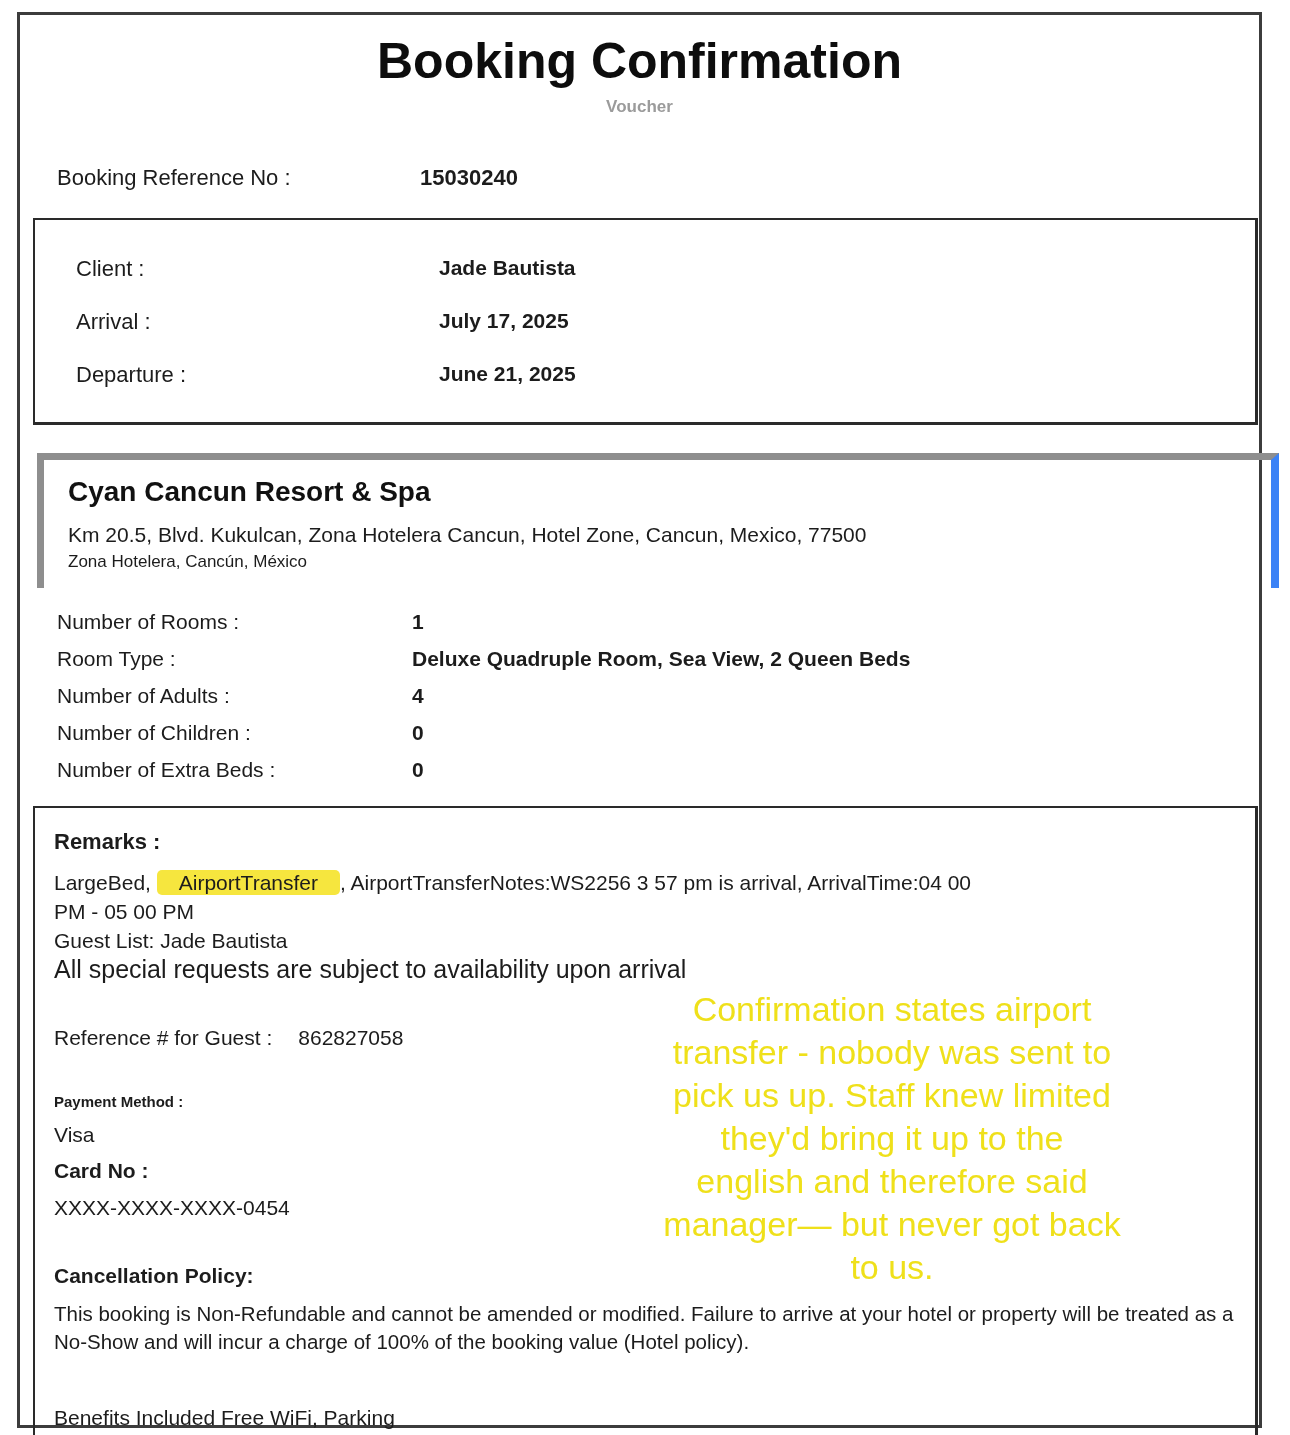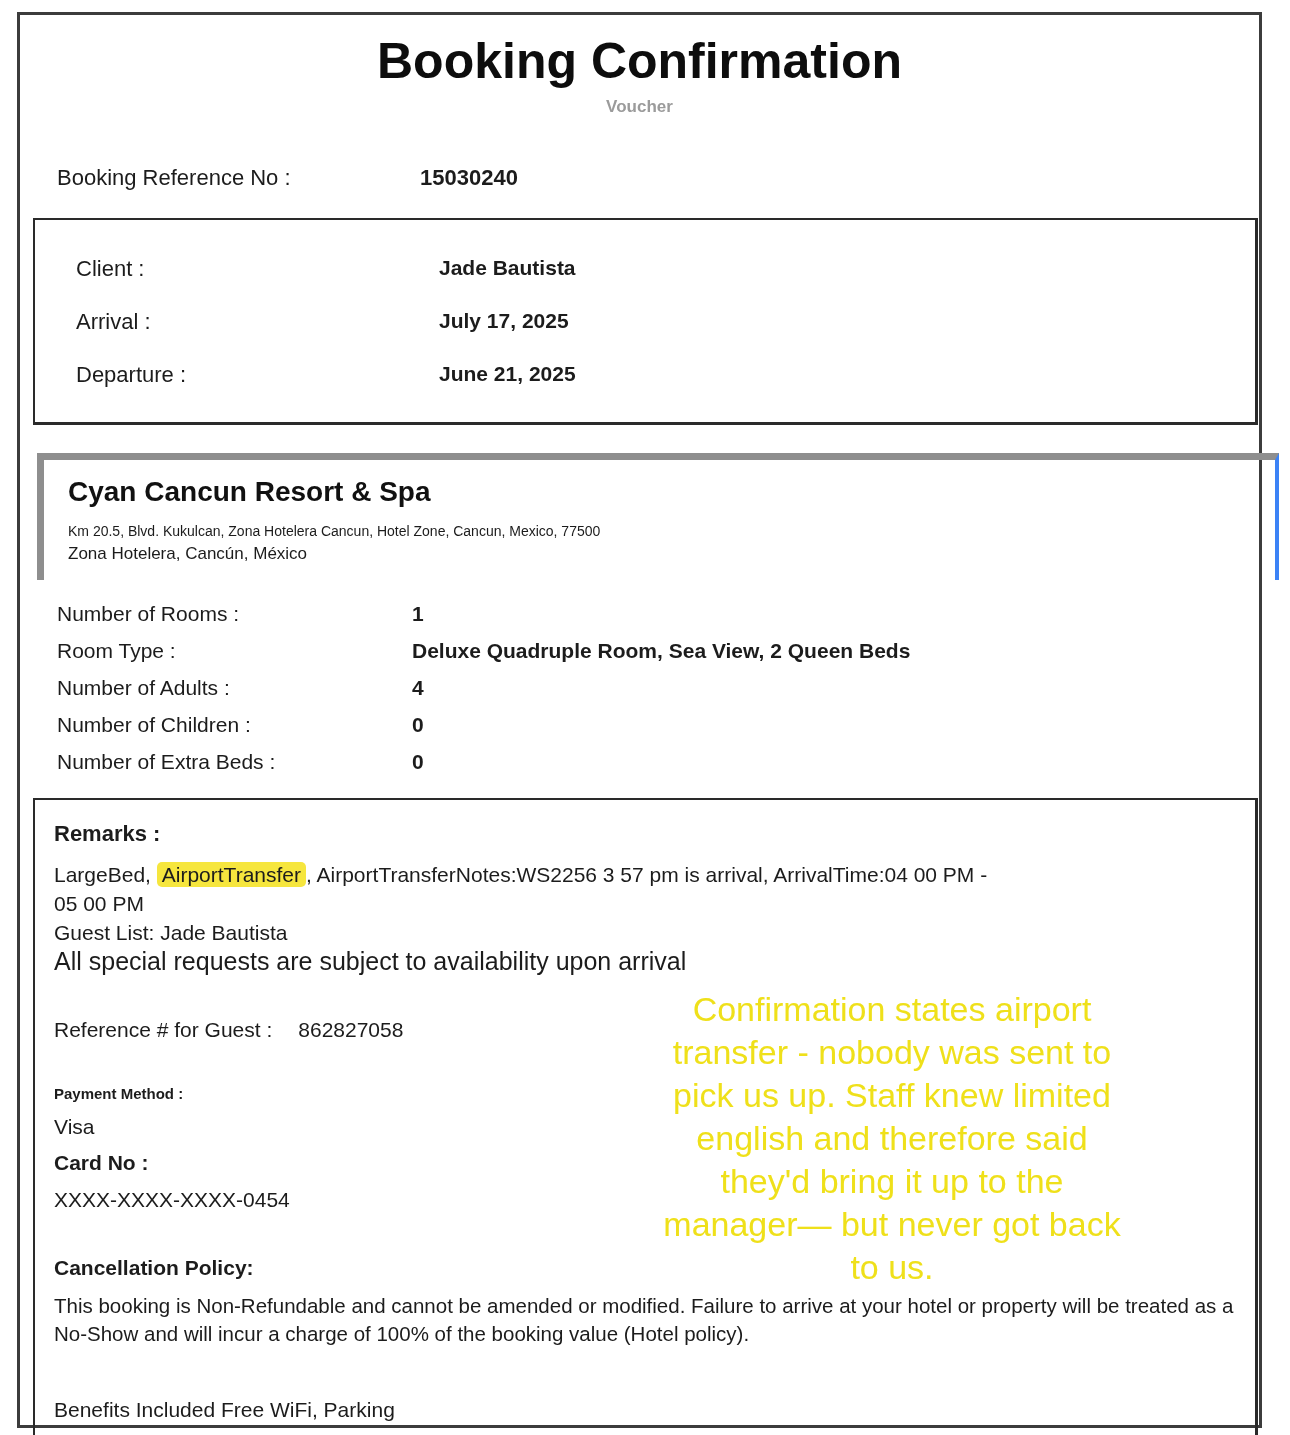--- a/index.html
+++ b/index.html
@@ -25,40 +25,40 @@
     border:2px solid #2a2a2a;border-bottom-width:3px;border-right-width:3px;
     padding:36px 4px 34px 41px;
   }
   .kv-row{display:flex;font-size:22px;margin-bottom:27px;}
   .kv-row:last-child{margin-bottom:0;}
   .kv-row .label{width:363px;}
   .kv-row .value{font-weight:bold;font-size:21px;}
 
   .hotel-box{
     margin:28px 0 0 20px;width:1242px;box-sizing:border-box;
-    border-top:7px solid #8e8e8e;border-left:7px solid #8e8e8e;border-right:4px solid #3b82f6;
+    border-top:7px solid #8e8e8e;border-left:7px solid #8e8e8e;border-right:8px solid #3b82f6;
     padding:16px 0 16px 24px;
   }
   .hotel-name{font-size:28px;font-weight:bold;color:#111;}
-  .hotel-addr1{font-size:14px;margin-top:15px;}
+  .hotel-addr1{font-size:21px;margin-top:15px;}
   .hotel-addr2{font-size:17px;margin-top:5px;}
 
   .room-rows{margin:22px 0 0 40px;}
   .room-row{display:flex;font-size:21px;margin-bottom:13px;}
   .room-row .label{width:355px;}
   .room-row .value{font-weight:bold;}
 
   .remarks-box{
     margin:24px 0 0 16px;width:1225px;height:644px;box-sizing:border-box;
     border:2px solid #2a2a2a;border-bottom-width:3px;border-right-width:3px;
     padding:21px 20px 0 19px;
   }
   .remarks-heading{font-size:22px;font-weight:bold;}
   .remarks-text{font-size:21px;max-width:950px;margin-top:13px;line-height:29px;}
-  .hl{background:#F6E63E;border-radius:5px;padding:1px 5px;margin-top:48px;}
+  .hl{background:#F6E63E;border-radius:5px;padding:1px 22px;margin-top:48px;}
   .guest-list{font-size:21px;line-height:29px;}
   .special-note{font-size:25px;font-weight:normal;line-height:29px;}
   .guest-ref-row{display:flex;margin-top:42px;font-size:21px;}
   .guest-ref-row .value{margin-left:26px;}
   .payment-heading{margin-top:43px;font-size:15px;font-weight:bold;}
   .payment-value{margin-top:13px;font-size:21px;}
   .card-heading{margin-top:12px;font-size:21px;font-weight:bold;}
   .card-value{margin-top:13px;font-size:21px;}
   .cancellation-heading{margin-top:44px;font-size:21px;font-weight:bold;}
   .cancellation-text{margin-top:12px;font-size:20.5px;line-height:28px;max-width:1185px;}
@@ -150,18 +150,18 @@
 
       <div class="benefits">Benefits Included Free WiFi, Parking</div>
     </div>
 
   </div>
 
   <div class="annotation">
     <div>Confirmation states airport</div>
     <div>transfer - nobody was sent to</div>
     <div>pick us up. Staff knew limited</div>
+    <div>they'd bring it up to the</div>
     <div>english and therefore said</div>
-    <div>they'd bring it up to the</div>
     <div>manager— but never got back</div>
     <div>to us.</div>
   </div>
 </div>
 
 </body></html>

